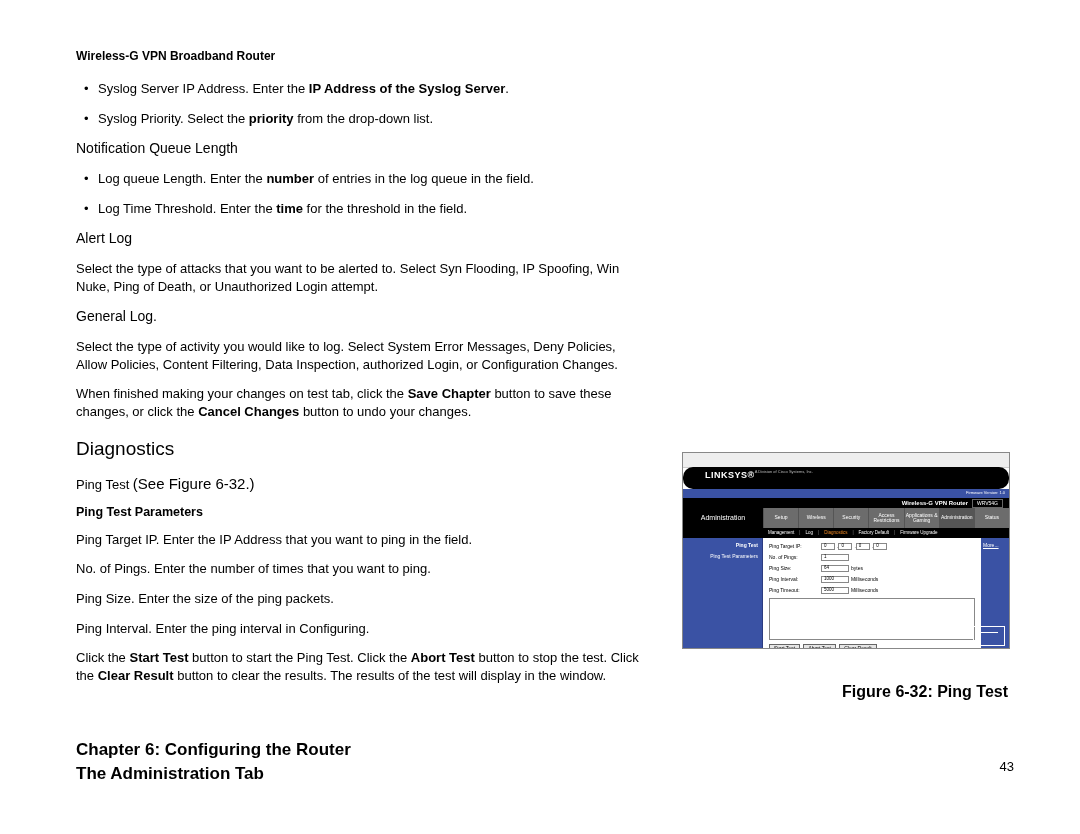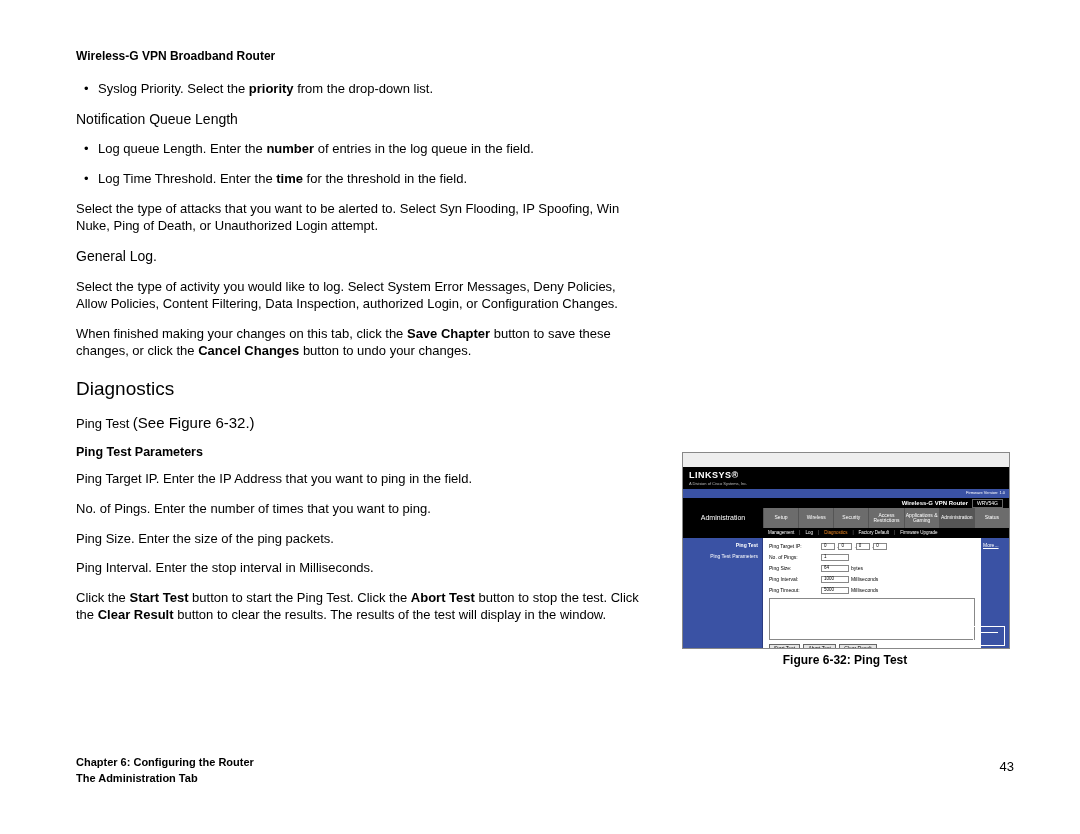--- a/index.html
+++ b/index.html
@@ -74,21 +74,21 @@
   .para-b {
     font-weight: bold;
     font-size: 12.5px;
     margin-bottom: 10px;
     margin-top: 4px;
   }
   .footer {
     position: absolute;
     left: 76px;
     bottom: 48px;
-    font-size: 11px;
+    font-size: 17px;
     font-weight: bold;
     line-height: 1.4;
   }
   .page-num {
     position: absolute;
     right: 66px;
     bottom: 58px;
     font-size: 13px;
   }
 
@@ -104,23 +104,24 @@
   }
   .router .rbody {
     position: absolute;
     top: 14px; left: 0; right: 0; bottom: 0;
   }
   .router .top-black {
     background: #000;
     height: 22px;
     display: flex;
     align-items: flex-start;
-    flex-direction: column;
-    padding: 2px 6px;
+    flex-direction: row;
+    padding: 2px 22px;
     box-sizing: border-box;
+    border-radius: 10px;
   }
   .router .brand {
     color: #fff;
     font-size: 9px;
     font-weight: bold;
     letter-spacing: 0.5px;
   }
   .router .brand-sub {
     color: #bbb;
     font-size: 4px;
@@ -303,71 +304,75 @@
     align-items: center;
     justify-content: center;
   }
   .router .cisco .logo {
     width: 18px;
     height: 8px;
     border-top: 1px solid #fff;
     position: relative;
   }
   .fig-caption {
-    text-align: center;
-    font-size: 12px;
-    font-weight: bold;
-    margin-top: 3px;
+    text-align: right;
+    font-size: 16px;
+    font-weight: bold;
+    margin-top: 32px;
   }
 </style>
 </head>
 <body>
 
 <div class="page">
   <div class="header">Wireless-G VPN Broadband Router</div>
 
   <div class="left-col">
     <ul class="bullets">
+      <li>
+        <span>Syslog Server IP Address. Enter the </span><b>IP Address of the Syslog Server</b><span>.</span>
+      </li>
       <li>
         <span>Syslog Priority. Select the </span><b>priority</b><span> from the drop-down list.</span>
       </li>
     </ul>
 
     <div class="h2">Notification Queue Length</div>
 
     <ul class="bullets">
       <li>
         <span>Log queue Length. Enter the </span><b>number</b><span> of entries in the log queue in the field.</span>
       </li>
       <li>
         <span>Log Time Threshold. Enter the </span><b>time</b><span> for the threshold in the field.</span>
       </li>
     </ul>
 
+    <div class="h2">Alert Log</div>
     <p>Select the type of attacks that you want to be alerted to. Select Syn Flooding, IP Spoofing, Win Nuke, Ping of Death, or Unauthorized Login attempt.</p>
 
     <div class="h2">General Log.</div>
     <p>Select the type of activity you would like to log. Select System Error Messages, Deny Policies, Allow Policies, Content Filtering, Data Inspection, authorized Login, or Configuration Changes.</p>
 
     <p>
-      <span>When finished making your changes on this tab, click the </span><b>Save Chapter</b><span> button to save these changes, or click the </span><b>Cancel Changes</b><span> button to undo your changes.</span>
+      <span>When finished making your changes on test tab, click the </span><b>Save Chapter</b><span> button to save these changes, or click the </span><b>Cancel Changes</b><span> button to undo your changes.</span>
     </p>
 
     <div class="h1">Diagnostics</div>
 
     <div class="sub">
       <span>Ping Test </span><span class="small-ref">(See Figure 6-32.)</span>
     </div>
 
     <div class="para-b">Ping Test Parameters</div>
 
     <p>Ping Target IP. Enter the IP Address that you want to ping in the field.</p>
     <p>No. of Pings. Enter the number of times that you want to ping.</p>
     <p>Ping Size. Enter the size of the ping packets.</p>
-    <p>Ping Interval. Enter the stop interval in Milliseconds.</p>
+    <p>Ping Interval. Enter the ping interval in Configuring.</p>
 
     <p>
       <span>Click the </span><b>Start Test</b><span> button to start the Ping Test. Click the </span><b>Abort Test</b><span> button to stop the test. Click the </span><b>Clear Result</b><span> button to clear the results. The results of the test will display in the window.</span>
     </p>
   </div>
 
   <div class="right-col">
     <div class="router">
 
       <div style="height:14px;background:#EEE;border-bottom:1px solid #ccc"></div>

